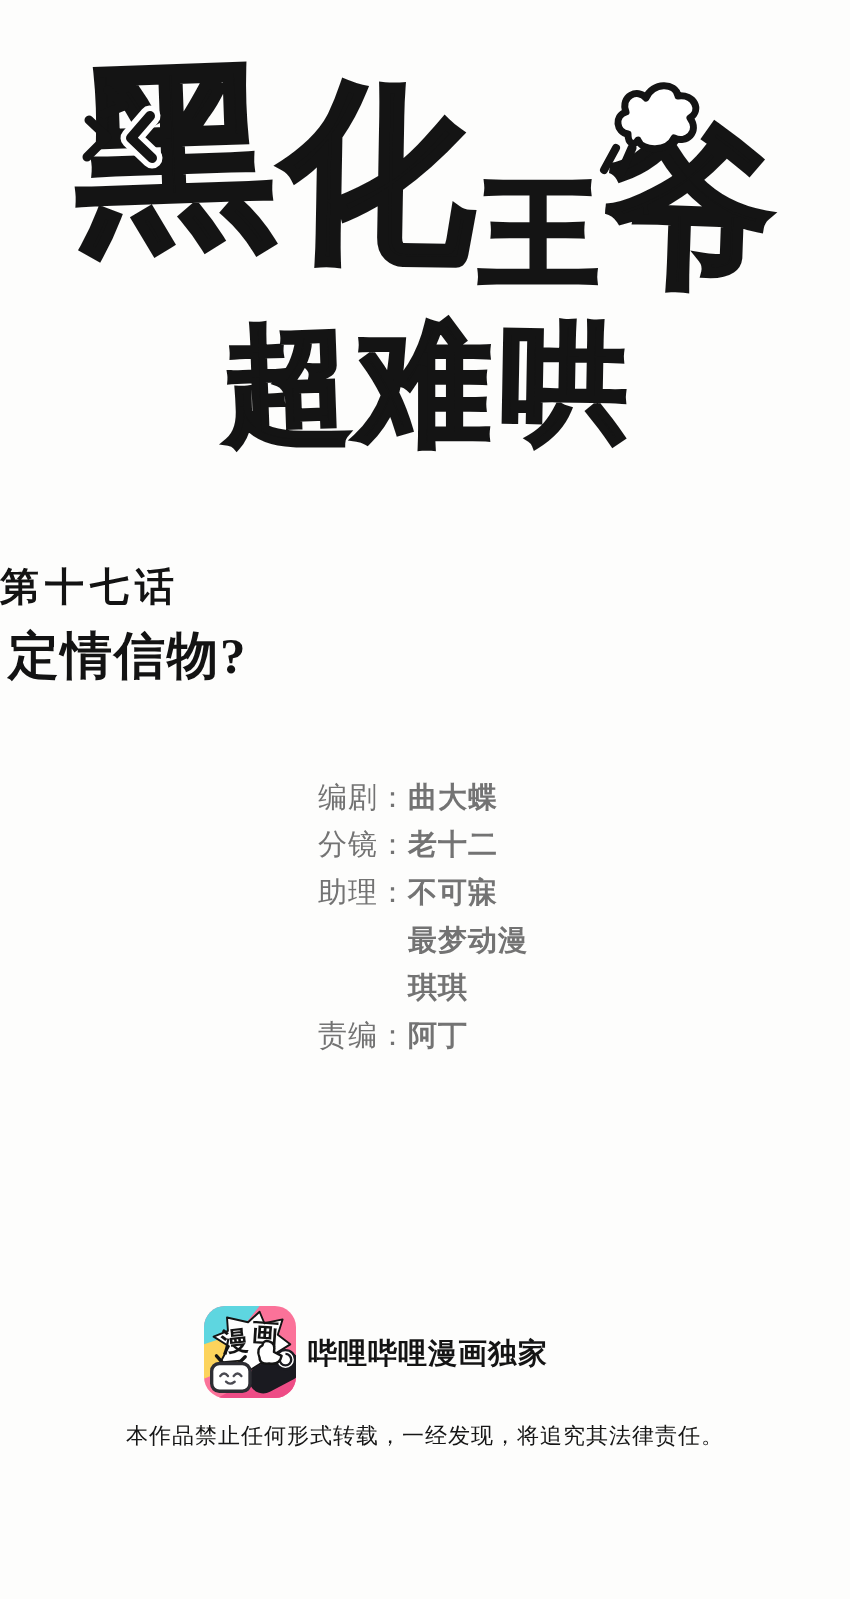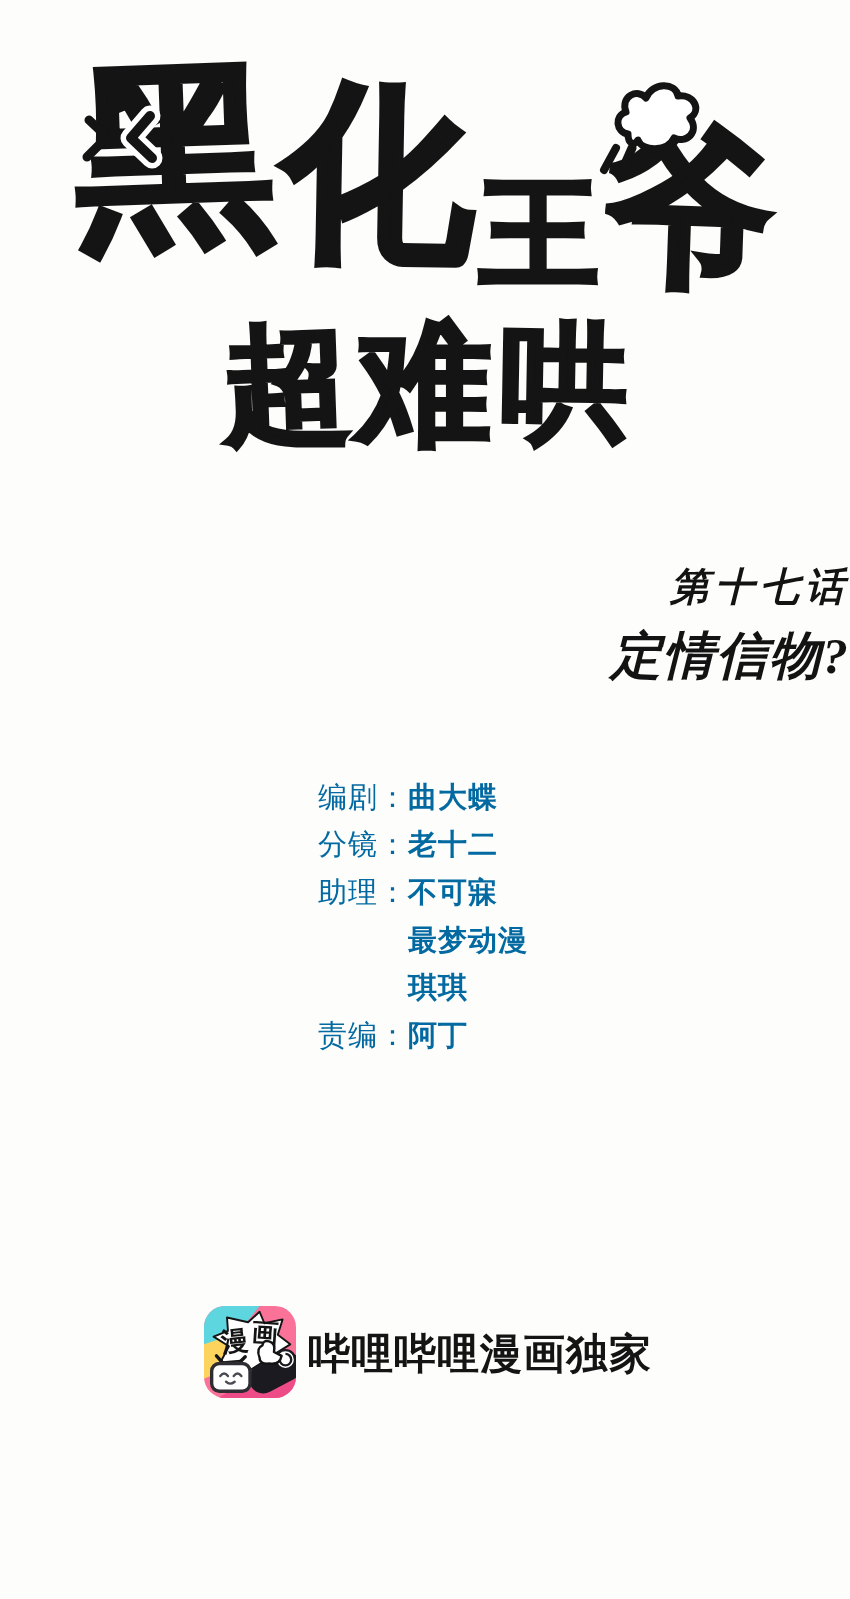--- a/index.html
+++ b/index.html
@@ -25,37 +25,37 @@
     font-weight:900; -webkit-text-stroke:4px #141414; color:#141414;
   }
   .title-line2 .ch0{font-size:128px; line-height:1; transform:rotate(-2deg);}
   .title-line2 .ch1{font-size:134px; line-height:1; margin-top:-4px; margin-left:6px;}
   .title-line2 .ch2{font-size:126px; line-height:1; margin-left:10px; transform:rotate(1deg);}
 
   .anger-svg{position:absolute; left:82px; top:84px; width:112px; height:112px; z-index:3;}
   .puff-svg{position:absolute; left:588px; top:76px; width:122px; height:102px; z-index:3;}
 
   
-  .chapter{position:absolute; top:560px; left:0; right:0; text-align:right;
-           font-family:"Liberation Serif","DejaVu Serif",serif;font-style:italic;}
+  .chapter{position:absolute; top:560px; left:0; right:0; text-align:left;
+           font-family:"Liberation Serif","DejaVu Serif",serif;}
   .chapter-number{font-size:39px; font-weight:700; letter-spacing:6px;}
   .chapter-title{font-size:51px; font-weight:900; letter-spacing:2px; margin-top:8px;padding-left:8px;}
 
   
-  .credits{position:absolute; top:774px; left:318px; font-size:29px; color:#0369a1;}
+  .credits{position:absolute; top:774px; left:318px; font-size:29px; color:#737373;}
   .credit-row{display:flex; align-items:center; height:47.6px; white-space:nowrap;}
   .credit-label{width:90px; flex:none; letter-spacing:1px;}
   .credit-name{letter-spacing:1px;font-weight:bold;}
 
   
   .publisher{position:absolute; top:1306px; left:204px; display:flex; align-items:center;}
   .logo-svg{width:92px; height:92px; flex:none;}
   .publisher-text{
     font-family:"Liberation Serif","DejaVu Serif",serif;
-    font-size:42px; font-weight:900; letter-spacing:1px; margin-left:12px; margin-top:4px; color:#141414;
+    font-size:29px; font-weight:900; letter-spacing:1px; margin-left:12px; margin-top:4px; color:#141414;
   }
   .copyright{position:absolute; top:1421px; left:0; right:0; text-align:center;
              font-size:22px; letter-spacing:1px; color:#161616;}
 </style>
 </head>
 <body>
 
 <div class="page">
 
   <svg class="anger-svg" viewBox="0 0 112 112" aria-hidden="true">
@@ -139,14 +139,15 @@
         <g transform="translate(6,52)">
           <path d="M15 9 L7 0 M29 9 L37 1" stroke="#141414" stroke-width="3.5" stroke-linecap="round"></path>
           <rect x="2" y="8" width="40" height="29" rx="8" fill="#ffffff" stroke="#2d2d33" stroke-width="3.5"></rect>
           <path d="M11 21 q4 -5 8 0 M25 21 q4 -5 8 0 M17 27 q4 4 9 0" fill="none" stroke="#4a4a52" stroke-width="2.5" stroke-linecap="round"></path>
         </g>
       </g>
     </svg>
     <div class="publisher-text">哔哩哔哩漫画独家</div>
   </div>
 
+  <div class="copyright">本作品禁止任何形式转载，一经发现，将追究其法律责任。</div>
 
 </div>
 
 </body></html>

